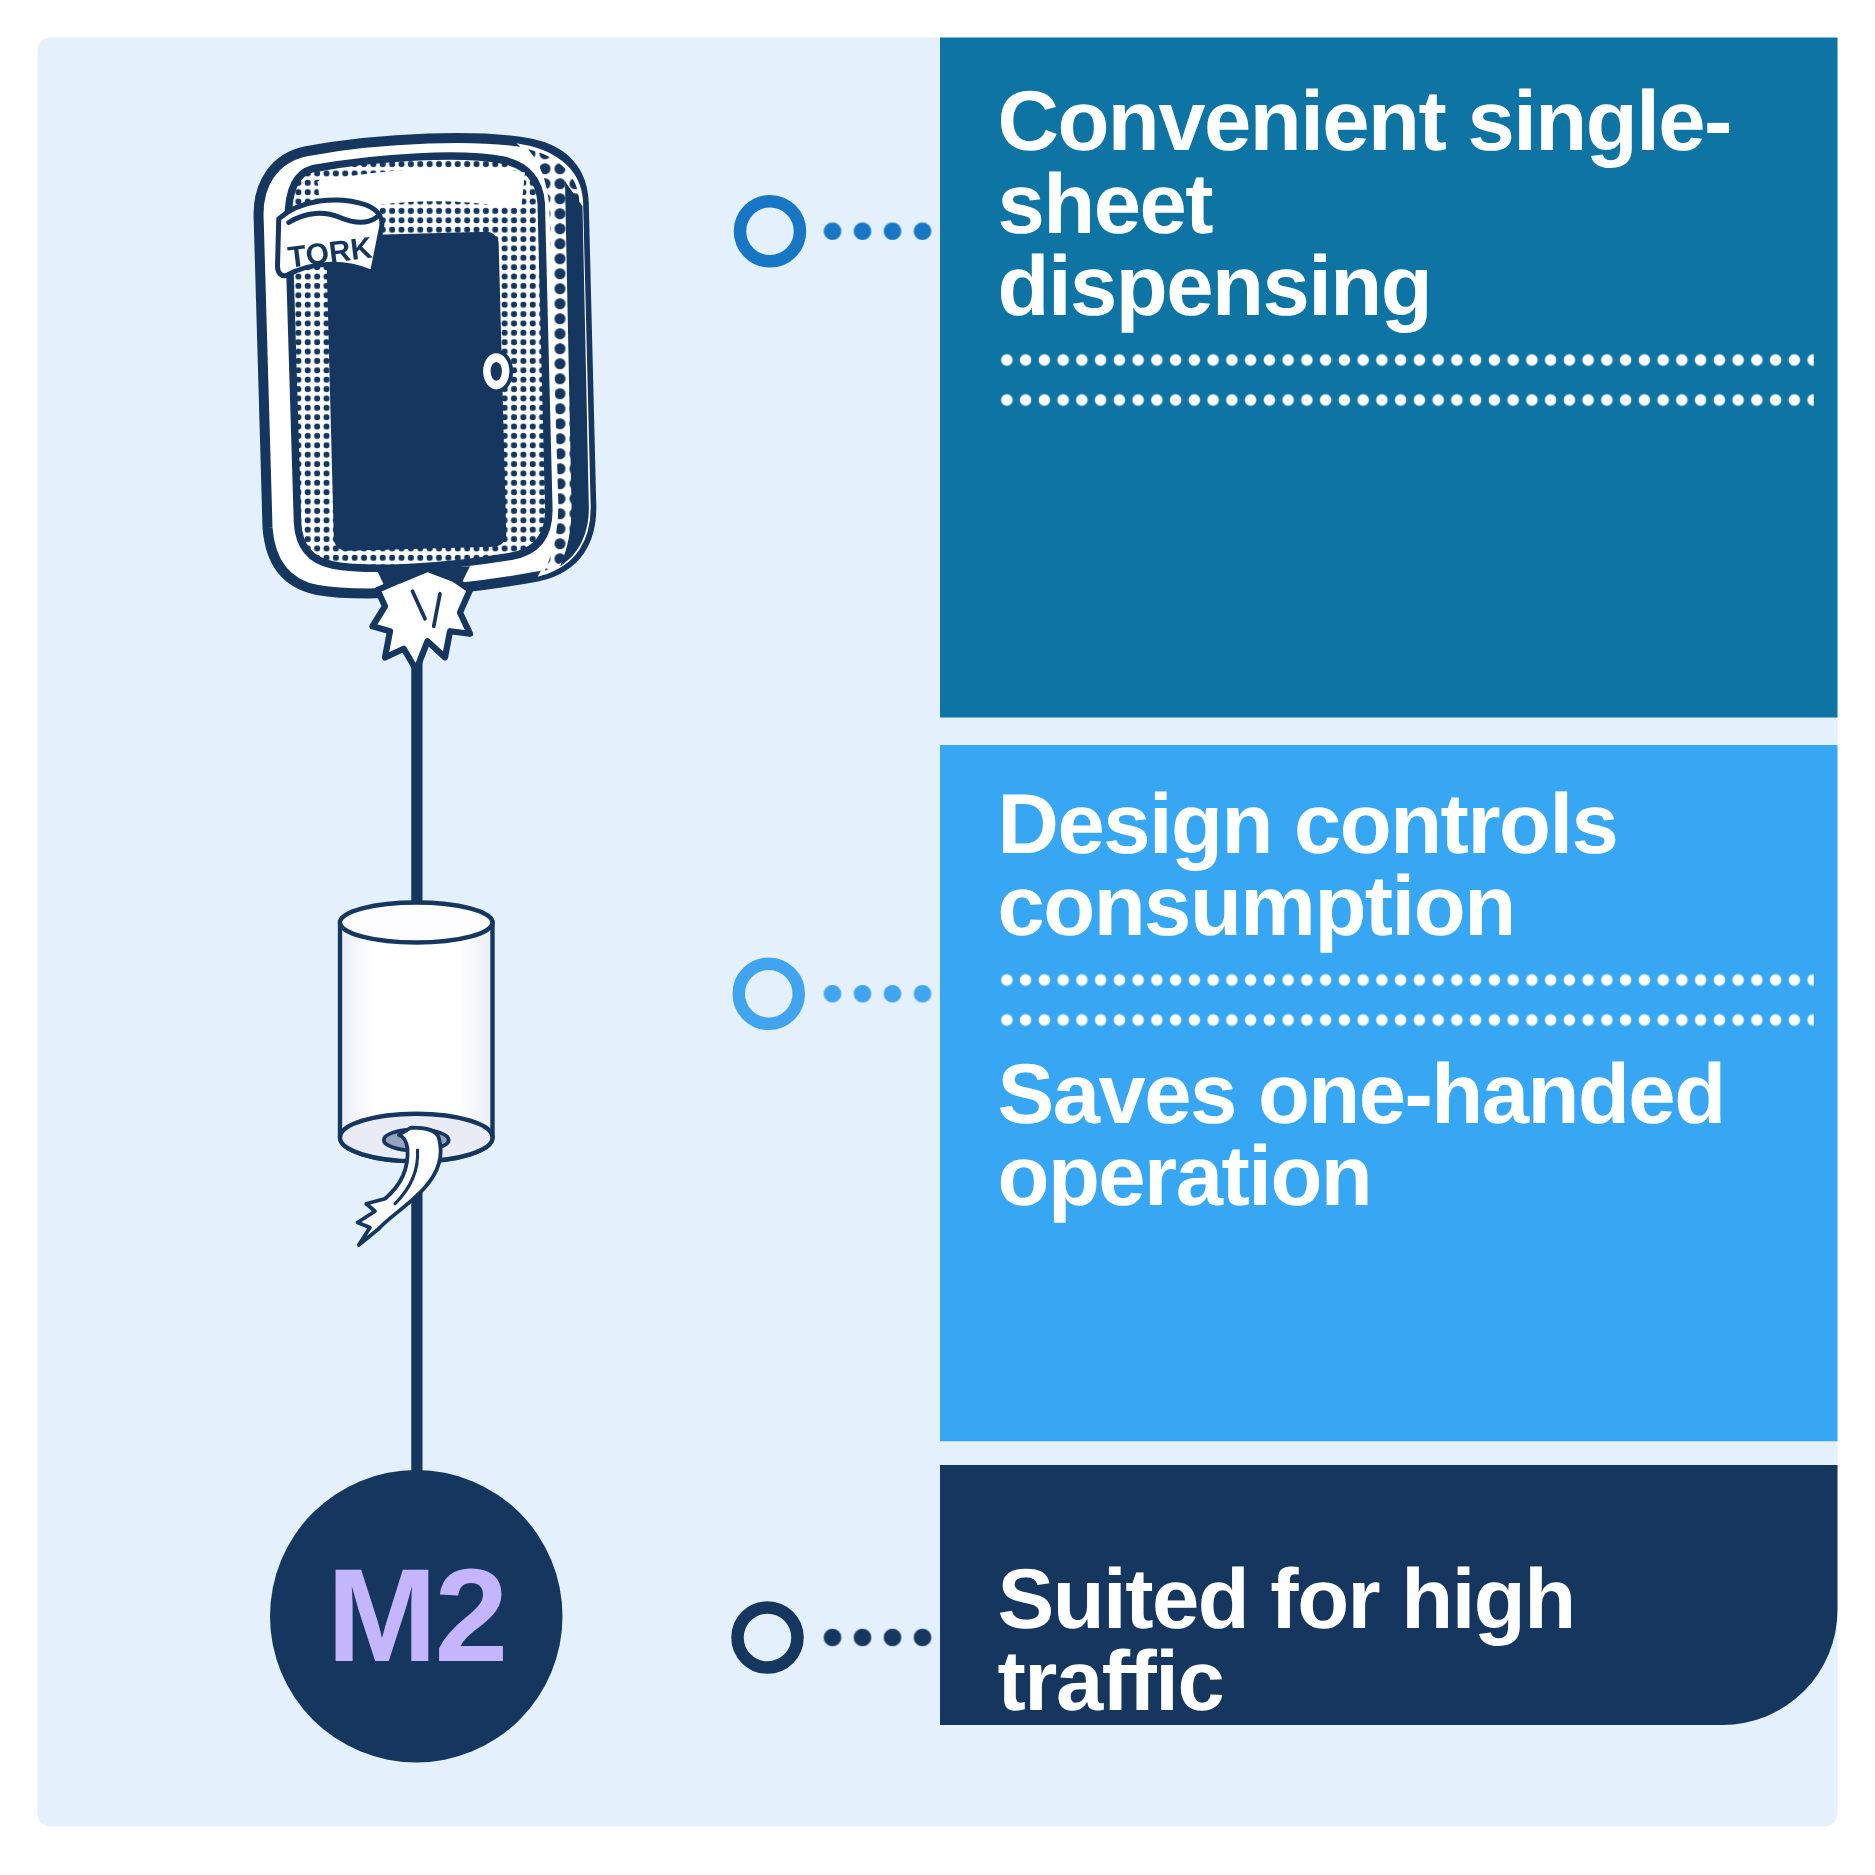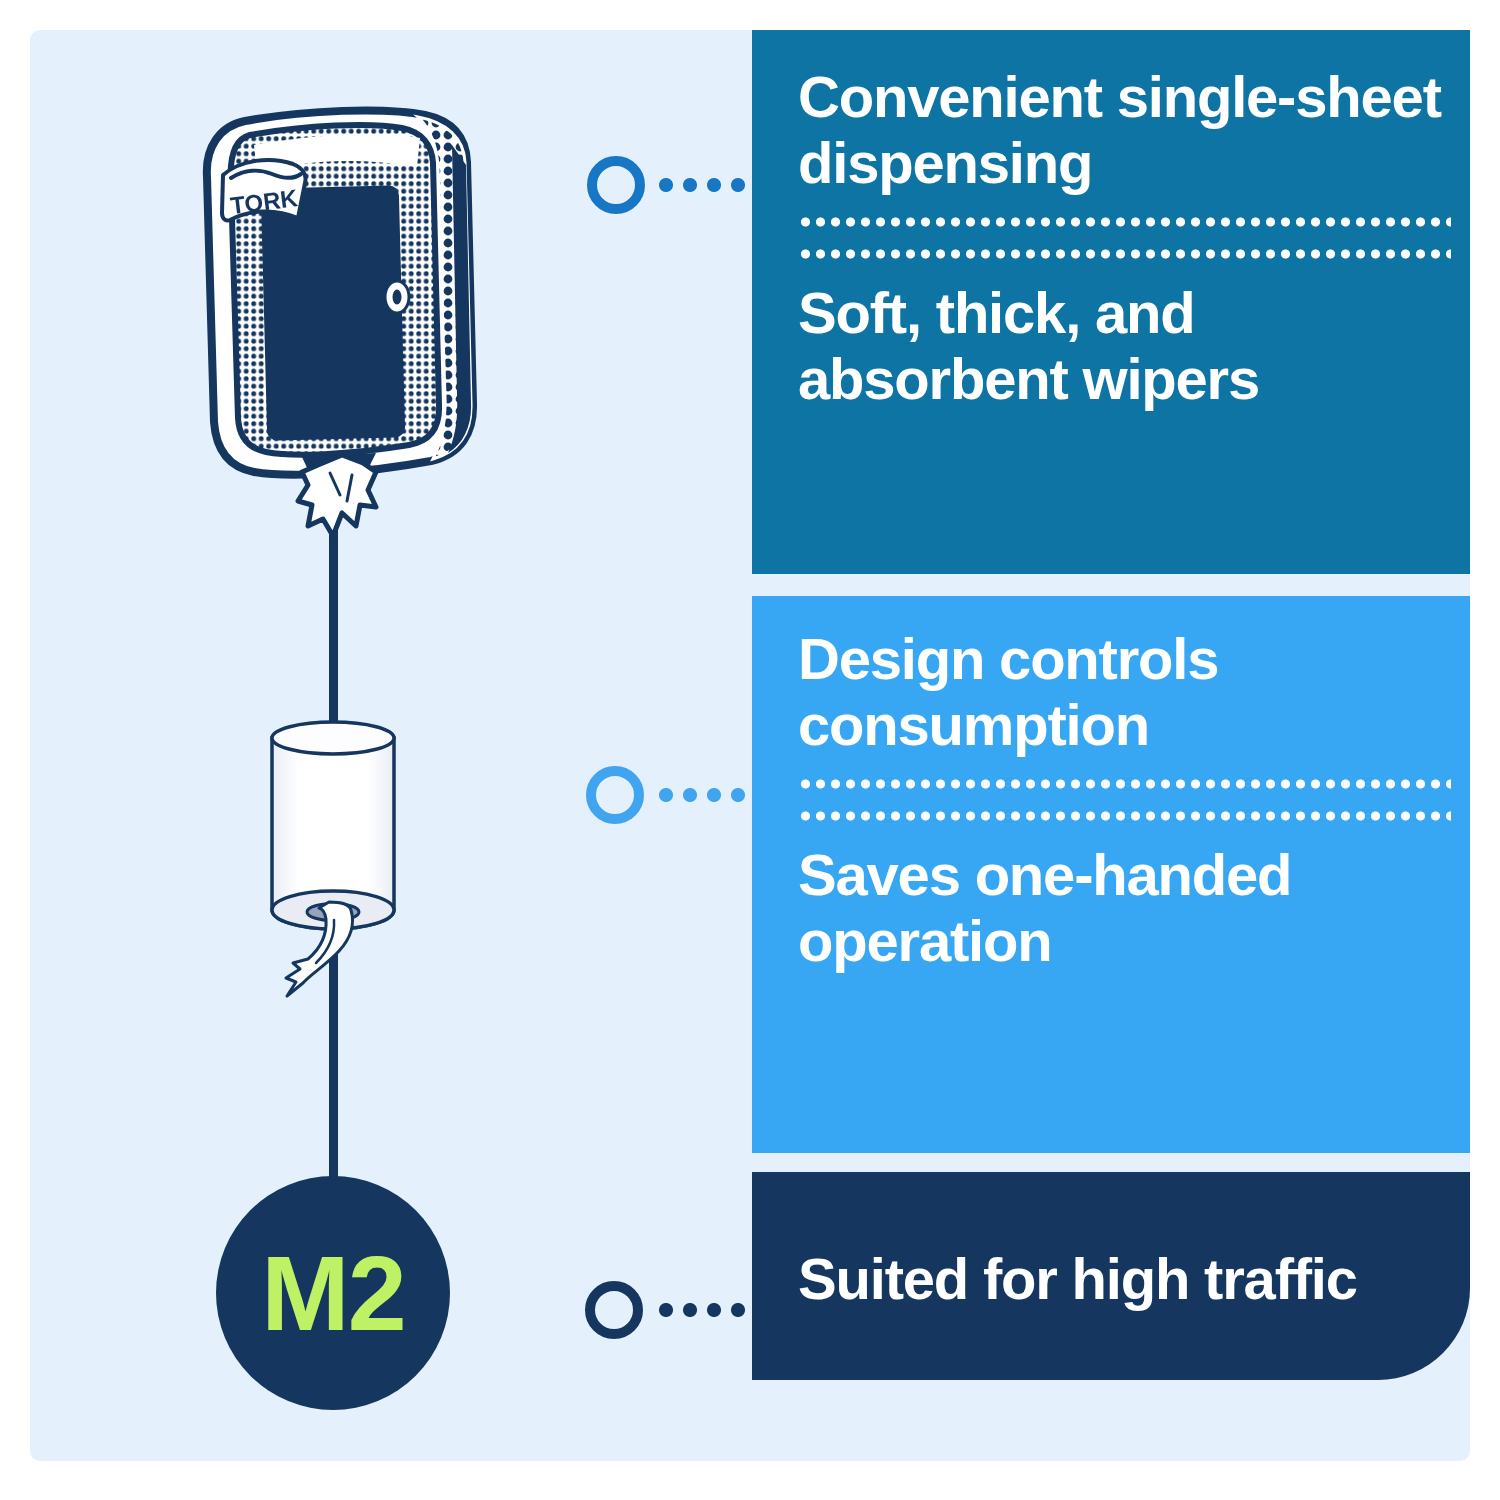--- a/index.html
+++ b/index.html
@@ -11,21 +11,21 @@
   .backdrop { position:absolute; left:30px; top:30px; width:1440px; height:1431px;
               background:#E4F1FC; border-radius:10px; }
 
   
   .panel { position:absolute; left:752px; width:718px; color:#ffffff; }
   .panel-teal { top:30px;  height:544px; background:#0E74A3; padding:34px 19px 0 46px; }
   .panel-blue { top:596px; height:557px; background:#37A7F3; padding:30px 19px 0 46px; }
   .panel-navy { top:1172px; height:208px; background:#14365F; padding:74px 19px 0 46px;
                 border-bottom-right-radius:92px; }
 
-  .feature { font-size:58px; font-weight:700; line-height:66px; letter-spacing:-1.2px;
+  .feature { font-size:68px; font-weight:700; line-height:66px; letter-spacing:-1.2px;
              white-space:pre-line; }
 
   .dotted-sep { height:12px; width:653px; margin:20px 0;
                 background-image:radial-gradient(circle, #ffffff 4.1px, rgba(255,255,255,0) 5px);
                 background-size:15px 12px; background-repeat:repeat-x; background-position:0 50%; }
 
   
   .ring { position:absolute; width:58px; height:58px; border-radius:50%;
           border:10px solid #000; background:transparent; }
   .ring-1 { left:587px; top:156px; border-color:#1777C4; }
@@ -39,21 +39,21 @@
   .cdots-3 { left:654px; top:1303px; background-image:radial-gradient(circle, #14365F 6.5px, rgba(0,0,0,0) 7.5px); }
 
   
   .vline { position:absolute; left:329px; top:512px; width:9px; height:676px; background:#14365F; }
 
   .dispenser-svg { position:absolute; left:190px; top:105px; width:300px; height:450px; }
   .roll-svg      { position:absolute; left:223px; top:712px; width:180px; height:290px; }
 
   .m2-badge { position:absolute; left:216px; top:1176px; width:234px; height:234px;
               background:#14365F; border-radius:50%; display:flex; align-items:center;
-              justify-content:center; color:#bef264; font-size:106px; font-weight:700;
+              justify-content:center; color:#c4b5fd; font-size:106px; font-weight:700;
               letter-spacing:-2px; }
 </style>
 </head>
 <body>
 
 <div class="canvas">
 
   <div class="backdrop"></div>
 
   <div class="vline"></div>
@@ -135,22 +135,20 @@
   <div class="ring ring-2"></div>
   <div class="cdots cdots-2"></div>
   <div class="ring ring-3"></div>
   <div class="cdots cdots-3"></div>
 
   <section class="panel panel-teal">
     <div class="feature">Convenient single-sheet
 dispensing</div>
     <div class="dotted-sep"></div>
     <div class="dotted-sep"></div>
-    <div class="feature">Soft, thick, and
-absorbent wipers</div>
   </section>
 
   <section class="panel panel-blue">
     <div class="feature">Design controls
 consumption</div>
     <div class="dotted-sep"></div>
     <div class="dotted-sep"></div>
     <div class="feature">Saves one-handed
 operation</div>
   </section>

